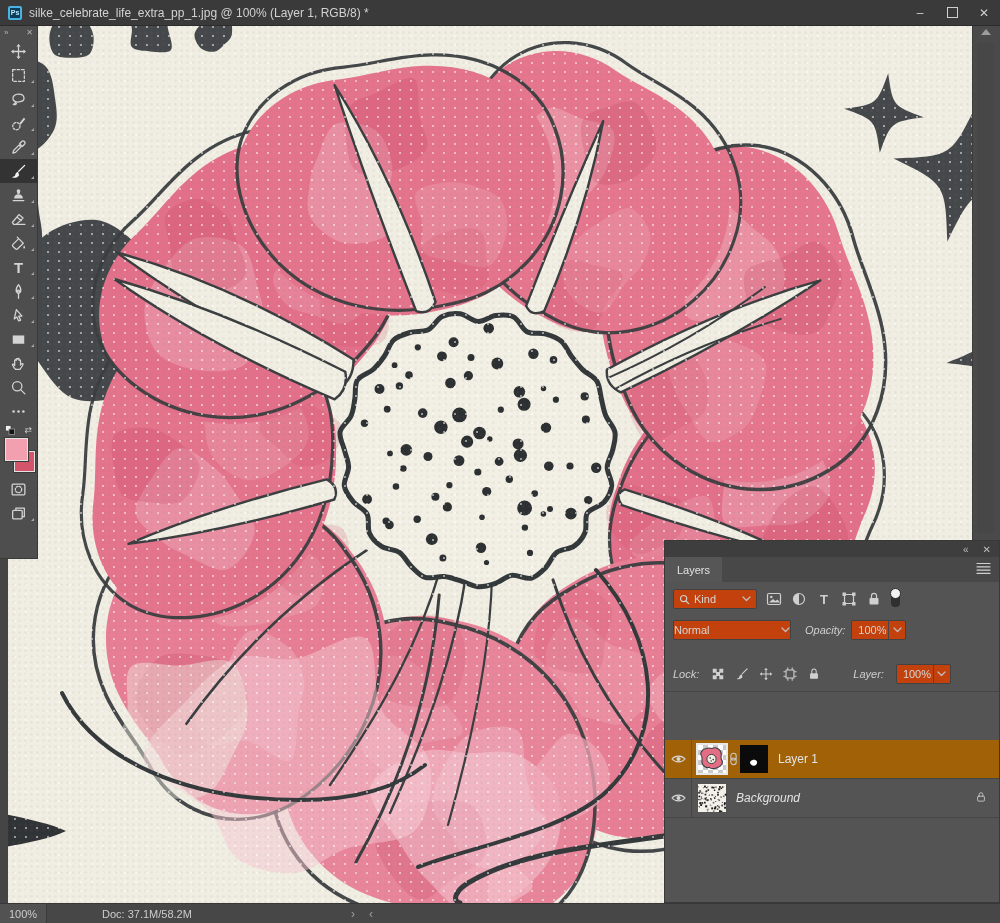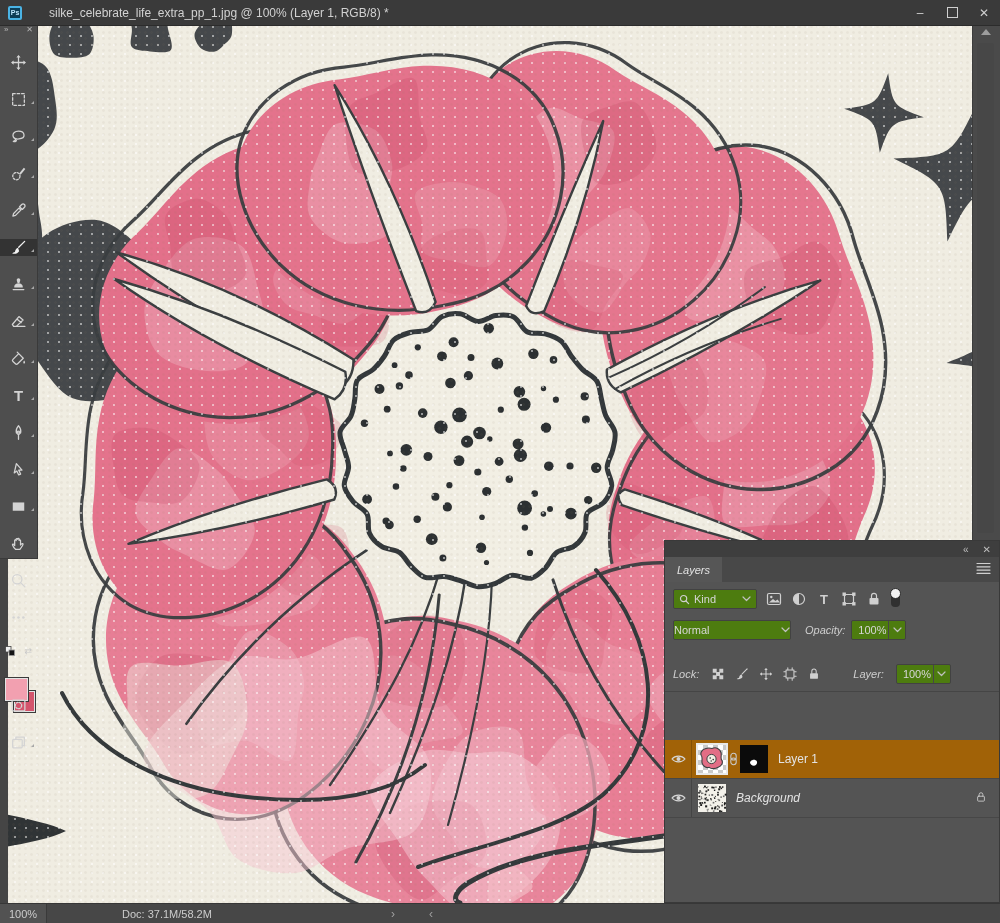--- a/index.html
+++ b/index.html
@@ -1,18 +1,18 @@
 <!DOCTYPE html>
 <html><head>
 <meta charset="utf-8">
 <style>
   html,body{margin:0;padding:0;width:1000px;height:923px;overflow:hidden;
     font-family:"Liberation Sans",sans-serif;background:#535353;position:relative;
     -webkit-user-select:none;user-select:none;}
-  .abs{position:absolute;gap:20px;}
+  .abs{position:absolute;}
   
   .titlebar{left:0;top:0;width:1000px;height:25px;background:#3a3a3a;border-bottom:1px solid #2c2c2c;
     display:flex;align-items:center;z-index:9;}
   .file-icon{width:14px;height:14px;margin:0 7px 0 8px;background:#0d3e57;border:2px solid #4ab3e4;
     border-radius:2px;box-sizing:border-box;display:flex;align-items:center;justify-content:center;
     color:#bfe8ff;font-size:7px;font-weight:bold;line-height:1;}
   .title-text{font-size:12px;color:#d2d2d2;white-space:nowrap;}
   .win-controls{margin-left:auto;display:flex;height:100%;}
   .win-btn{width:32px;height:100%;display:flex;align-items:center;justify-content:center;
     color:#cfcfcf;font-size:12px;cursor:default;}
@@ -46,27 +46,27 @@
   .edge-left{left:0;top:558px;width:8px;height:345px;background:#454545;z-index:4;}
   .vscroll{left:972px;top:25px;width:28px;height:515px;background:#4a4a4a;border-left:1px solid #3c3c3c;z-index:4;}
   .vscroll .vtrack{position:absolute;left:4px;top:18px;width:17px;height:490px;background:#474747;border-radius:2px;}
   .vchev{position:absolute;left:8px;top:4px;width:0;height:0;border-left:5px solid transparent;
     border-right:5px solid transparent;border-bottom:6px solid #9d9d9d;}
   
   .layers-panel{left:664px;top:540px;width:336px;height:363px;background:#545454;
     border:1px solid #393939;box-sizing:border-box;z-index:6;font-size:11px;color:#d6d6d6;}
   .lp-head{height:16px;background:#3e3e3e;display:flex;justify-content:flex-end;align-items:center;
     padding:0 8px;gap:14px;color:#bdbdbd;font-size:10px;}
-  .lp-tabs{height:25px;background:#484848;display:flex;align-items:center;position:relative;font-style:italic;}
+  .lp-tabs{height:25px;background:#484848;display:flex;align-items:center;position:relative;}
   .lp-tab{height:25px;background:#565656;display:flex;align-items:center;padding:0 12px;
     color:#e2e2e2;font-size:11px;}
   .lp-menu{position:absolute;right:8px;top:5px;}
   .lp-row{display:flex;align-items:center;padding:0 8px;}
   .filter-row{margin-top:6px;height:22px;gap:9px;}
-  .box{background:#4d7c0f;border:1px solid #424242;border-radius:2px;display:flex;align-items:center;
+  .box{background:#c2410c;border:1px solid #424242;border-radius:2px;display:flex;align-items:center;
     box-sizing:border-box;height:20px;}
   .kind-box{width:84px;padding:0 5px;gap:4px;}
   .kind-box .sp{flex:1;}
   .blend-row{margin-top:9px;height:22px;}
   .blend-box{width:118px;padding:0 0;justify-content:space-between;}
   .val-box{width:55px;padding:0 0 0 6px;justify-content:space-between;}
   .val-box .chev-cell{width:16px;height:100%;border-left:1px solid #474747;display:flex;
     align-items:center;justify-content:center;}
   .lbl{color:#cfcfcf;font-style:italic;}
   .lock-row{margin-top:22px;height:22px;gap:10px;}

